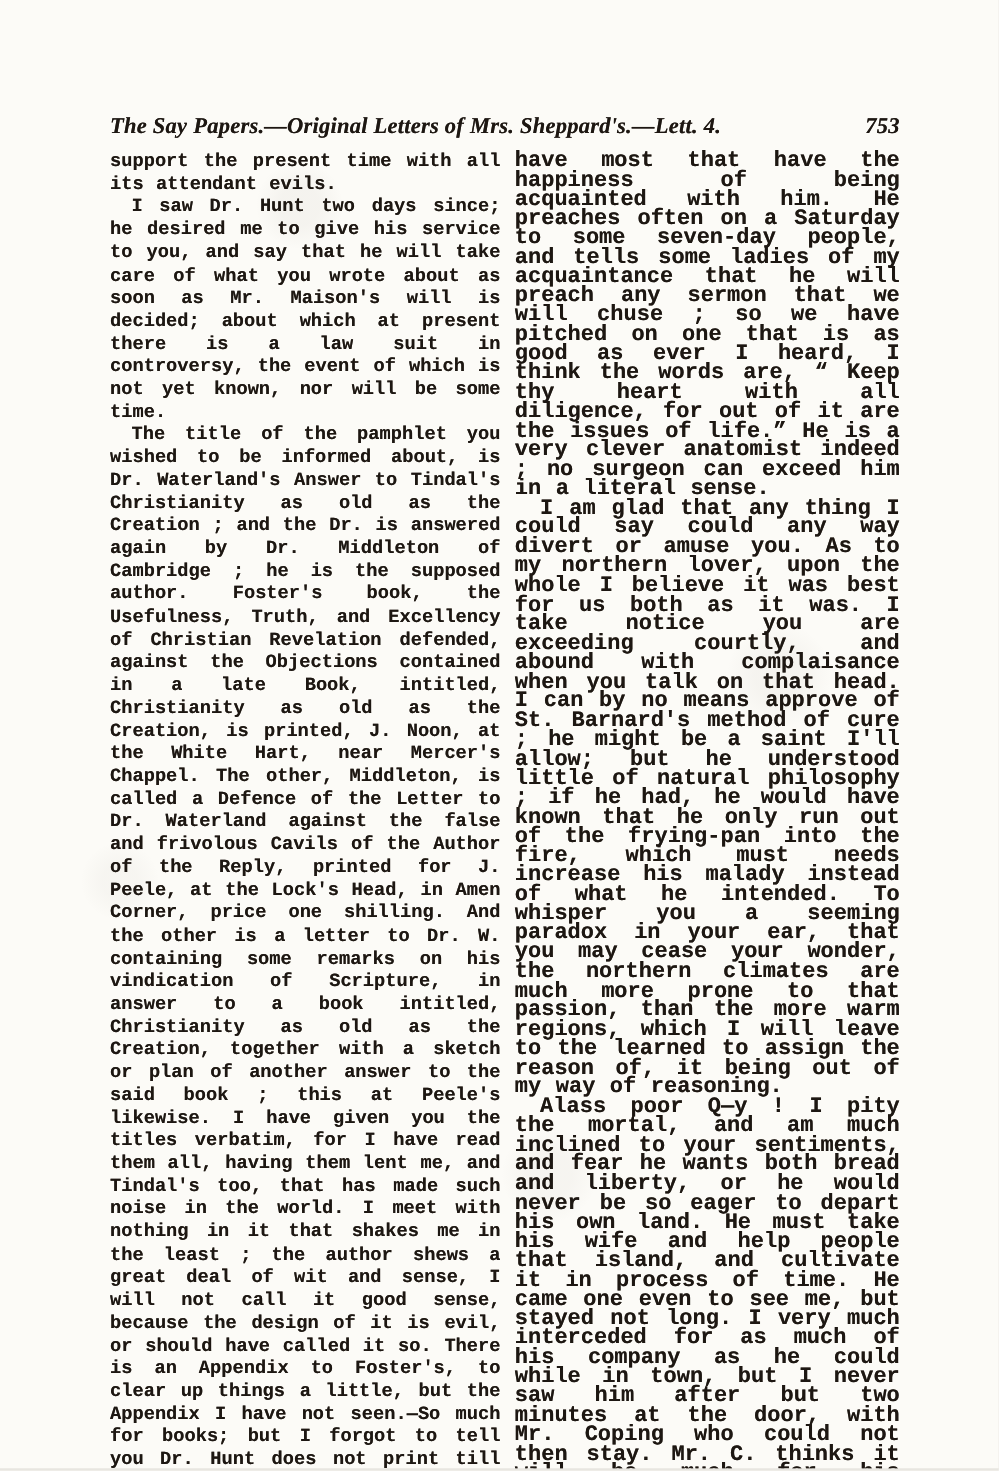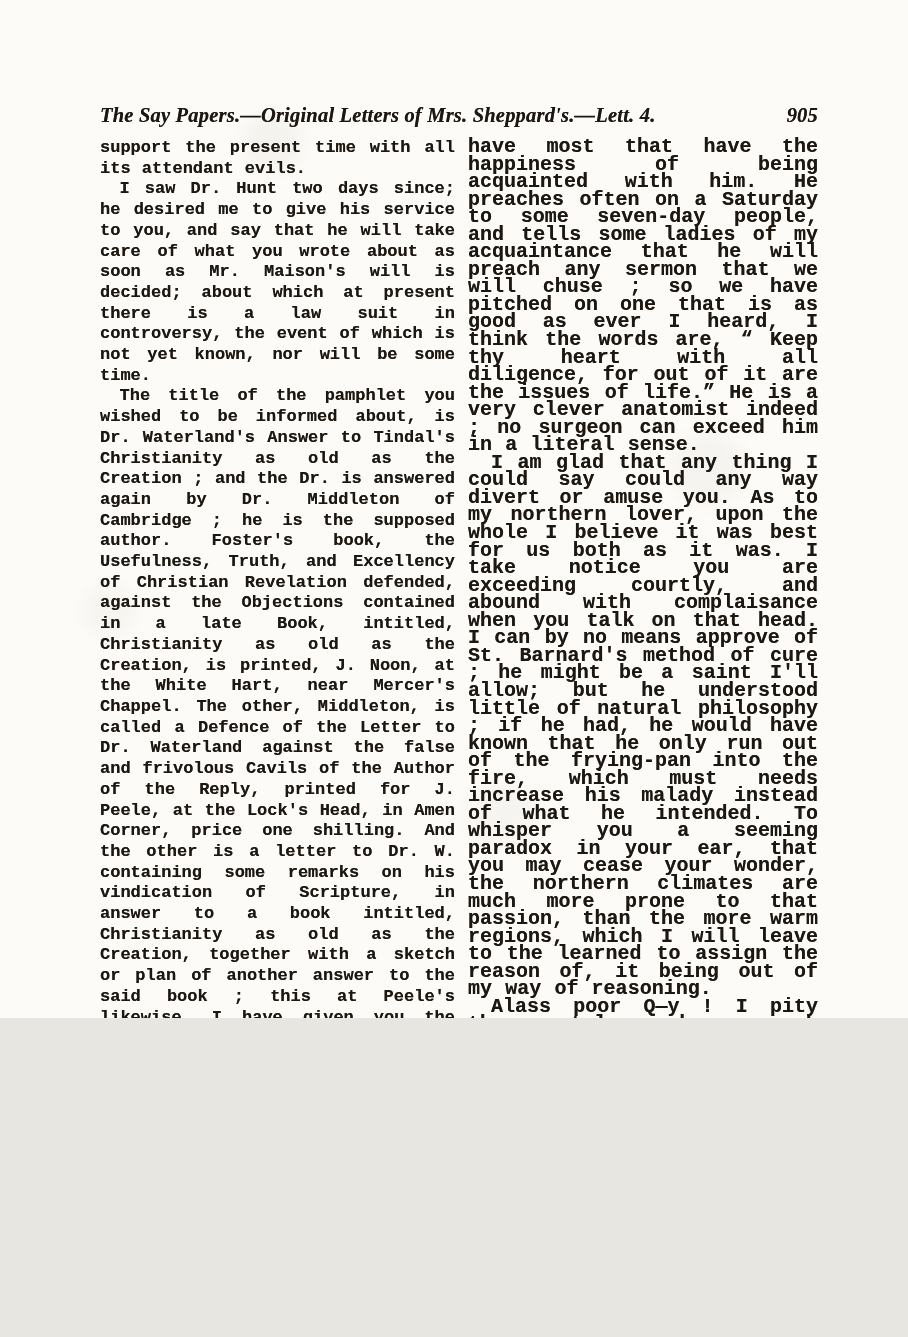--- a/index.html
+++ b/index.html
@@ -3,21 +3,21 @@
 <meta charset="utf-8">
 <style>
   html, body {
     margin: 0;
     padding: 0;
     background: #e8e6e0;
   }
   .page {
     position: relative;
     width: 908px;
-    height: 1018px;
+    height: 1335px;
     margin: 0 auto;
     background: #fcfbf7;
     box-sizing: border-box;
     padding: 104px 90px 0 100px;
     overflow: hidden;
     font-family: "Liberation Serif", serif;
     color: #1d1712;
     
     background-image:
       radial-gradient(circle at 30% 14%, rgba(80,66,50,0.045) 0 18px, transparent 40px),
@@ -64,21 +64,21 @@
   .para.indent {
     text-indent: 1.15em;
   }
 </style>
 </head>
 <body>
 
 <div class="page">
   <div class="running-header">
     <span>The Say Papers.—Original Letters of Mrs. Sheppard's.—Lett. 4.</span>
-    <span>905</span>
+    <span>753</span>
   </div>
   <div class="columns">
     <div class="column col-left">
         <p class="para">support the present time with all its attendant evils.</p>
         <p class="para indent">I saw Dr. Hunt two days since; he desired me to give his service to you, and say that he will take care of what you wrote about as soon as Mr. Maison's will is decided; about which at present there is a law suit in controversy, the event of which is not yet known, nor will be some time.</p>
         <p class="para indent">The title of the pamphlet you wished to be informed about, is Dr. Waterland's Answer to Tindal's Christianity as old as the Creation ; and the Dr. is answered again by Dr. Middleton of Cambridge ; he is the supposed author. Foster's book, the Usefulness, Truth, and Excellency of Christian Revelation defended, against the Objections contained in a late Book, intitled, Christianity as old as the Creation, is printed, J. Noon, at the White Hart, near Mercer's Chappel. The other, Middleton, is called a Defence of the Letter to Dr. Waterland against the false and frivolous Cavils of the Author of the Reply, printed for J. Peele, at the Lock's Head, in Amen Corner, price one shilling. And the other is a letter to Dr. W. containing some remarks on his vindication of Scripture, in answer to a book intitled, Christianity as old as the Creation, together with a sketch or plan of another answer to the said book ; this at Peele's likewise. I have given you the titles verbatim, for I have read them all, having them lent me, and Tindal's too, that has made such noise in the world. I meet with nothing in it that shakes me in the least ; the author shews a great deal of wit and sense, I will not call it good sense, because the design of it is evil, or should have called it so. There is an Appendix to Foster's, to clear up things a little, but the Appendix I have not seen.—So much for books; but I forgot to tell you Dr. Hunt does not print till next winter, he designing something more full and complete ; and his friends, and I amongst the rest, persuade him to subscription, and fancy he will go near to comply, for I know many will subscribe that are not in the least known to the doctor, or ever will be, they being in the establishment; and many dissenters will, tho' not known to him either ; I wish him good success, for he has a wife and five children. He is an ingenious, learned, worthy, modest, well-bred gentleman; he is one I have a good esteem and regard for, and so I think</p>
       </div>
     <div class="column col-right">
         <p class="para">have most that have the happiness of being acquainted with him. He preaches often on a Saturday to some seven-day people, and tells some ladies of my acquaintance that he will preach any sermon that we will chuse ; so we have pitched on one that is as good as ever I heard, I think the words are, “ Keep thy heart with all diligence, for out of it are the issues of life.” He is a very clever anatomist indeed ; no surgeon can exceed him in a literal sense.</p>
         <p class="para indent">I am glad that any thing I could say could any way divert or amuse you. As to my northern lover, upon the whole I believe it was best for us both as it was. I take notice you are exceeding courtly, and abound with complaisance when you talk on that head. I can by no means approve of St. Barnard's method of cure ; he might be a saint I'll allow; but he understood little of natural philosophy ; if he had, he would have known that he only run out of the frying-pan into the fire, which must needs increase his malady instead of what he intended. To whisper you a seeming paradox in your ear, that you may cease your wonder, the northern climates are much more prone to that passion, than the more warm regions, which I will leave to the learned to assign the reason of, it being out of my way of reasoning.</p>

